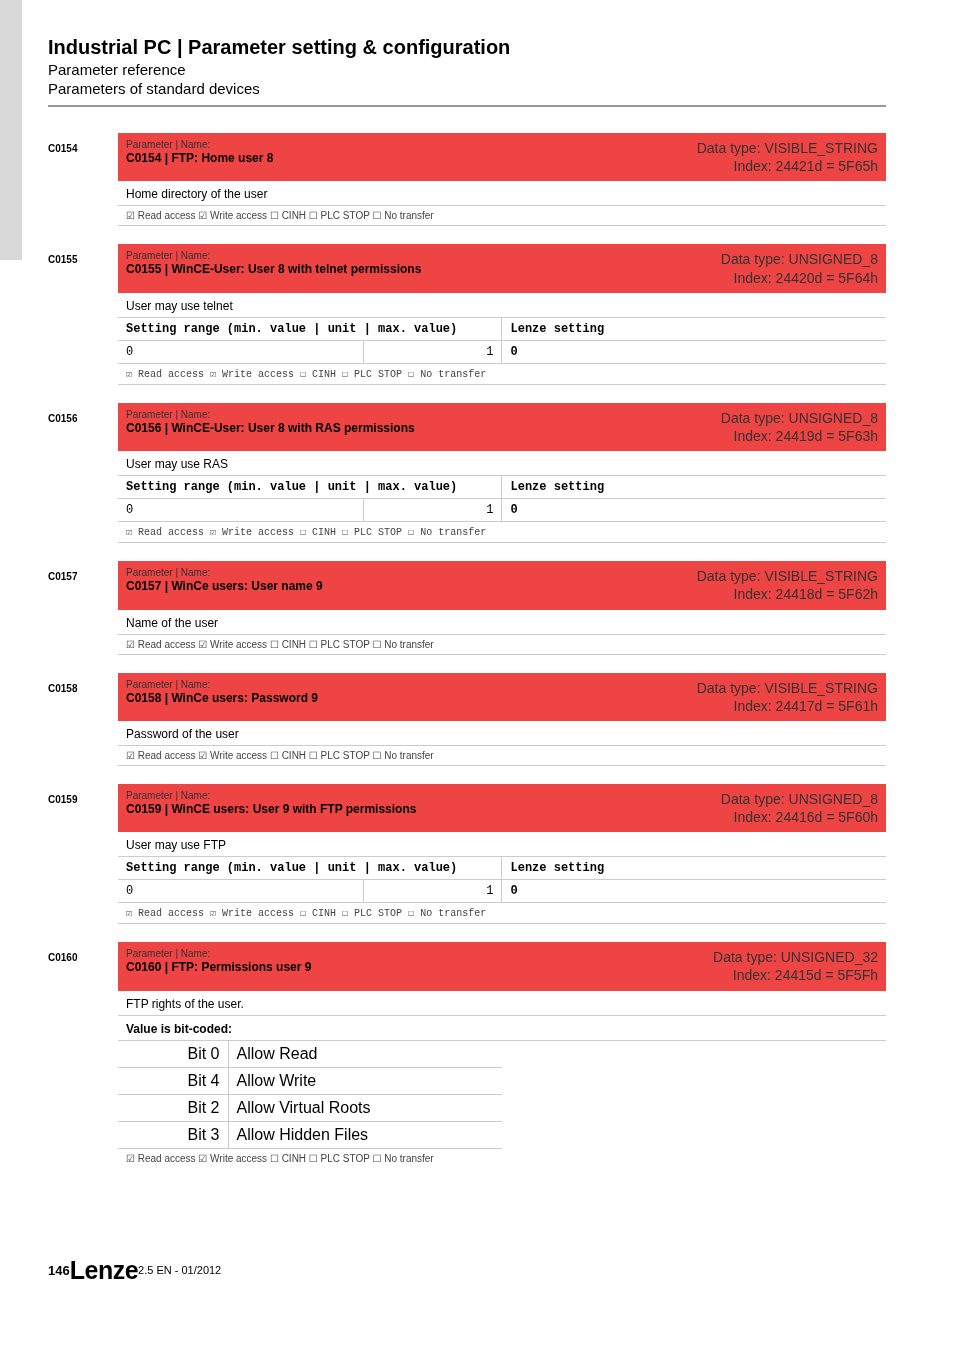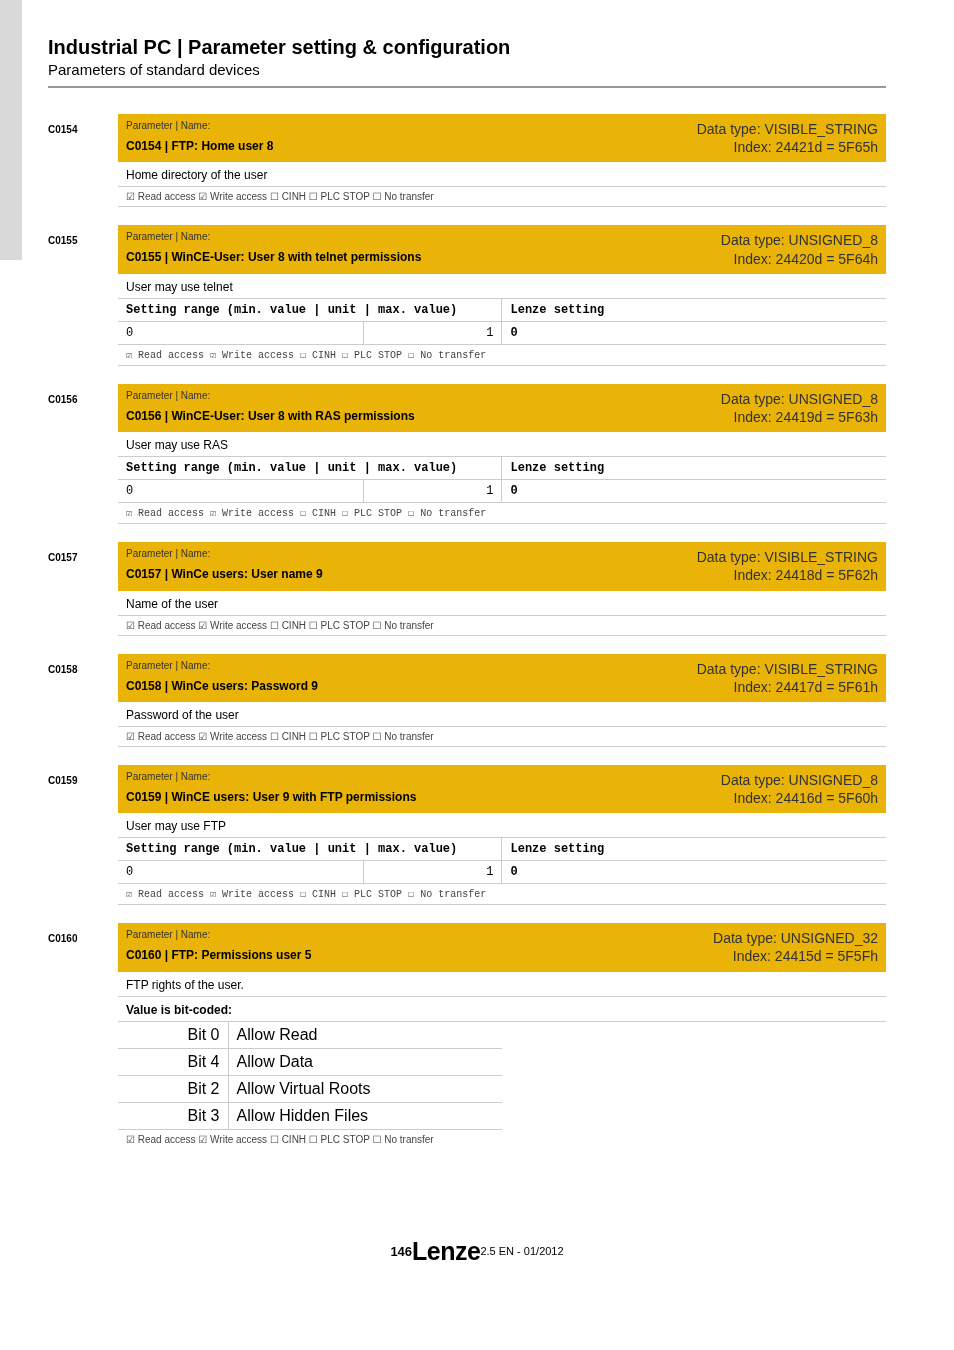--- a/index.html
+++ b/index.html
@@ -20,63 +20,64 @@
   h1.title { font-size: 20px; font-weight: bold; margin: 0 0 2px 0; }
   .subtitle { font-size: 15px; margin: 0; }
   .subtitle2 { font-size: 15px; margin: 2px 0 8px 0; }
   .hr-thick { border: none; border-top: 2px solid #999; margin: 8px 0 26px 0; }
 
   .param-row { display: flex; margin-bottom: 18px; }
   .param-code { width: 70px; flex-shrink: 0; font-weight: bold; font-size: 10px; padding-top: 10px; }
   .param-body { flex: 1; }
 
   .box {
-    background: #eab308;
+    background: #ef4444;
     display: flex;
     justify-content: space-between;
     align-items: flex-start;
     padding: 6px 8px;
   }
   .box .pn { font-size: 10px; color: #333; }
-  .box .pn strong { font-size: 12px; font-weight: bold; color: #000; display: block; margin-top: 8px; }
+  .box .pn strong { font-size: 12px; font-weight: bold; color: #000; display: block; margin-top: 1px; }
   .box .idx { font-size: 14px; text-align: right; color: #333; line-height: 1.3; }
 
   .desc { font-size: 12px; padding: 6px 8px 4px 8px; border-bottom: 1px solid #ccc; }
   .flags { font-size: 10px; color: #444; padding: 4px 8px; border-bottom: 1px solid #ccc; }
 
   table.set { width: 100%; border-collapse: collapse; font-size: 12px; font-family: Liberation Mono, monospace; }
   table.set th, table.set td { border-bottom: 1px solid #ccc; padding: 4px 8px; text-align: left; vertical-align: top; }
   table.set th { font-weight: bold; }
   table.set .c1 { width: 32%; border-right: 1px solid #ccc; }
   table.set .c2 { width: 18%; border-right: 1px solid #ccc; text-align: right; padding-right: 8px; }
   table.set .c3 { width: 50%; }
   table.set td.flags-row { font-size: 10px; color: #444; }
 
   table.bits { width: 50%; border-collapse: collapse; font-size: 16px; }
   table.bits td { padding: 4px 8px; border-bottom: 1px solid #ccc; }
   table.bits td.bl { width: 110px; text-align: right; border-right: 1px solid #ccc; }
   .bits-head { font-size: 12px; font-weight: bold; padding: 6px 8px 4px 8px; border-bottom: 1px solid #ccc; }
 
   .footer {
     display: flex;
-    justify-content: center;
+    justify-content: flex-start;
     align-items: center;
     padding: 30px 48px 20px 48px;
     font-size: 11px;
   }
   .footer .pg { font-weight: bold; font-size: 13px; }
   .footer .logo { font-weight: bold; font-size: 25px; letter-spacing: -0.5px; }
 </style>
 </head>
 <body>
 
 <div class="side-stripe"></div>
 
 <div class="page">
   <h1 class="title">Industrial PC | Parameter setting &amp; configuration</h1>
+  <p class="subtitle">Parameter reference</p>
   <p class="subtitle2">Parameters of standard devices</p>
   <hr class="hr-thick">
 
   <div id="params-container">
       <div class="param-row">
     <div class="param-code">C0154</div>
     <div class="param-body">
       <div class="box">
         <div class="pn">
           <span>Parameter | Name:</span>
@@ -231,38 +232,38 @@
     </div>
       </div>
     </div>
 
   <div class="param-row">
     <div class="param-code">C0160</div>
     <div class="param-body">
       <div class="box">
         <div class="pn">
           <span>Parameter | Name:</span>
-          <strong>C0160 | FTP: Permissions user 5</strong>
+          <strong>C0160 | FTP: Permissions user 9</strong>
         </div>
         <div class="idx">
           <div>Data type: UNSIGNED_32</div>
           <div>Index: 24415d = 5F5Fh</div>
         </div>
       </div>
       <div class="desc">FTP rights of the user.</div>
       <div class="bits-head">Value is bit-coded:</div>
       <table class="bits">
         <tbody id="bits-body">
             <tr>
     <td class="bl">Bit 0</td>
     <td>Allow Read</td>
             </tr>
             <tr>
     <td class="bl">Bit 4</td>
-    <td>Allow Data</td>
+    <td>Allow Write</td>
             </tr>
             <tr>
     <td class="bl">Bit 2</td>
     <td>Allow Virtual Roots</td>
             </tr>
             <tr>
     <td class="bl">Bit 3</td>
     <td>Allow Hidden Files</td>
             </tr>
           </tbody>

